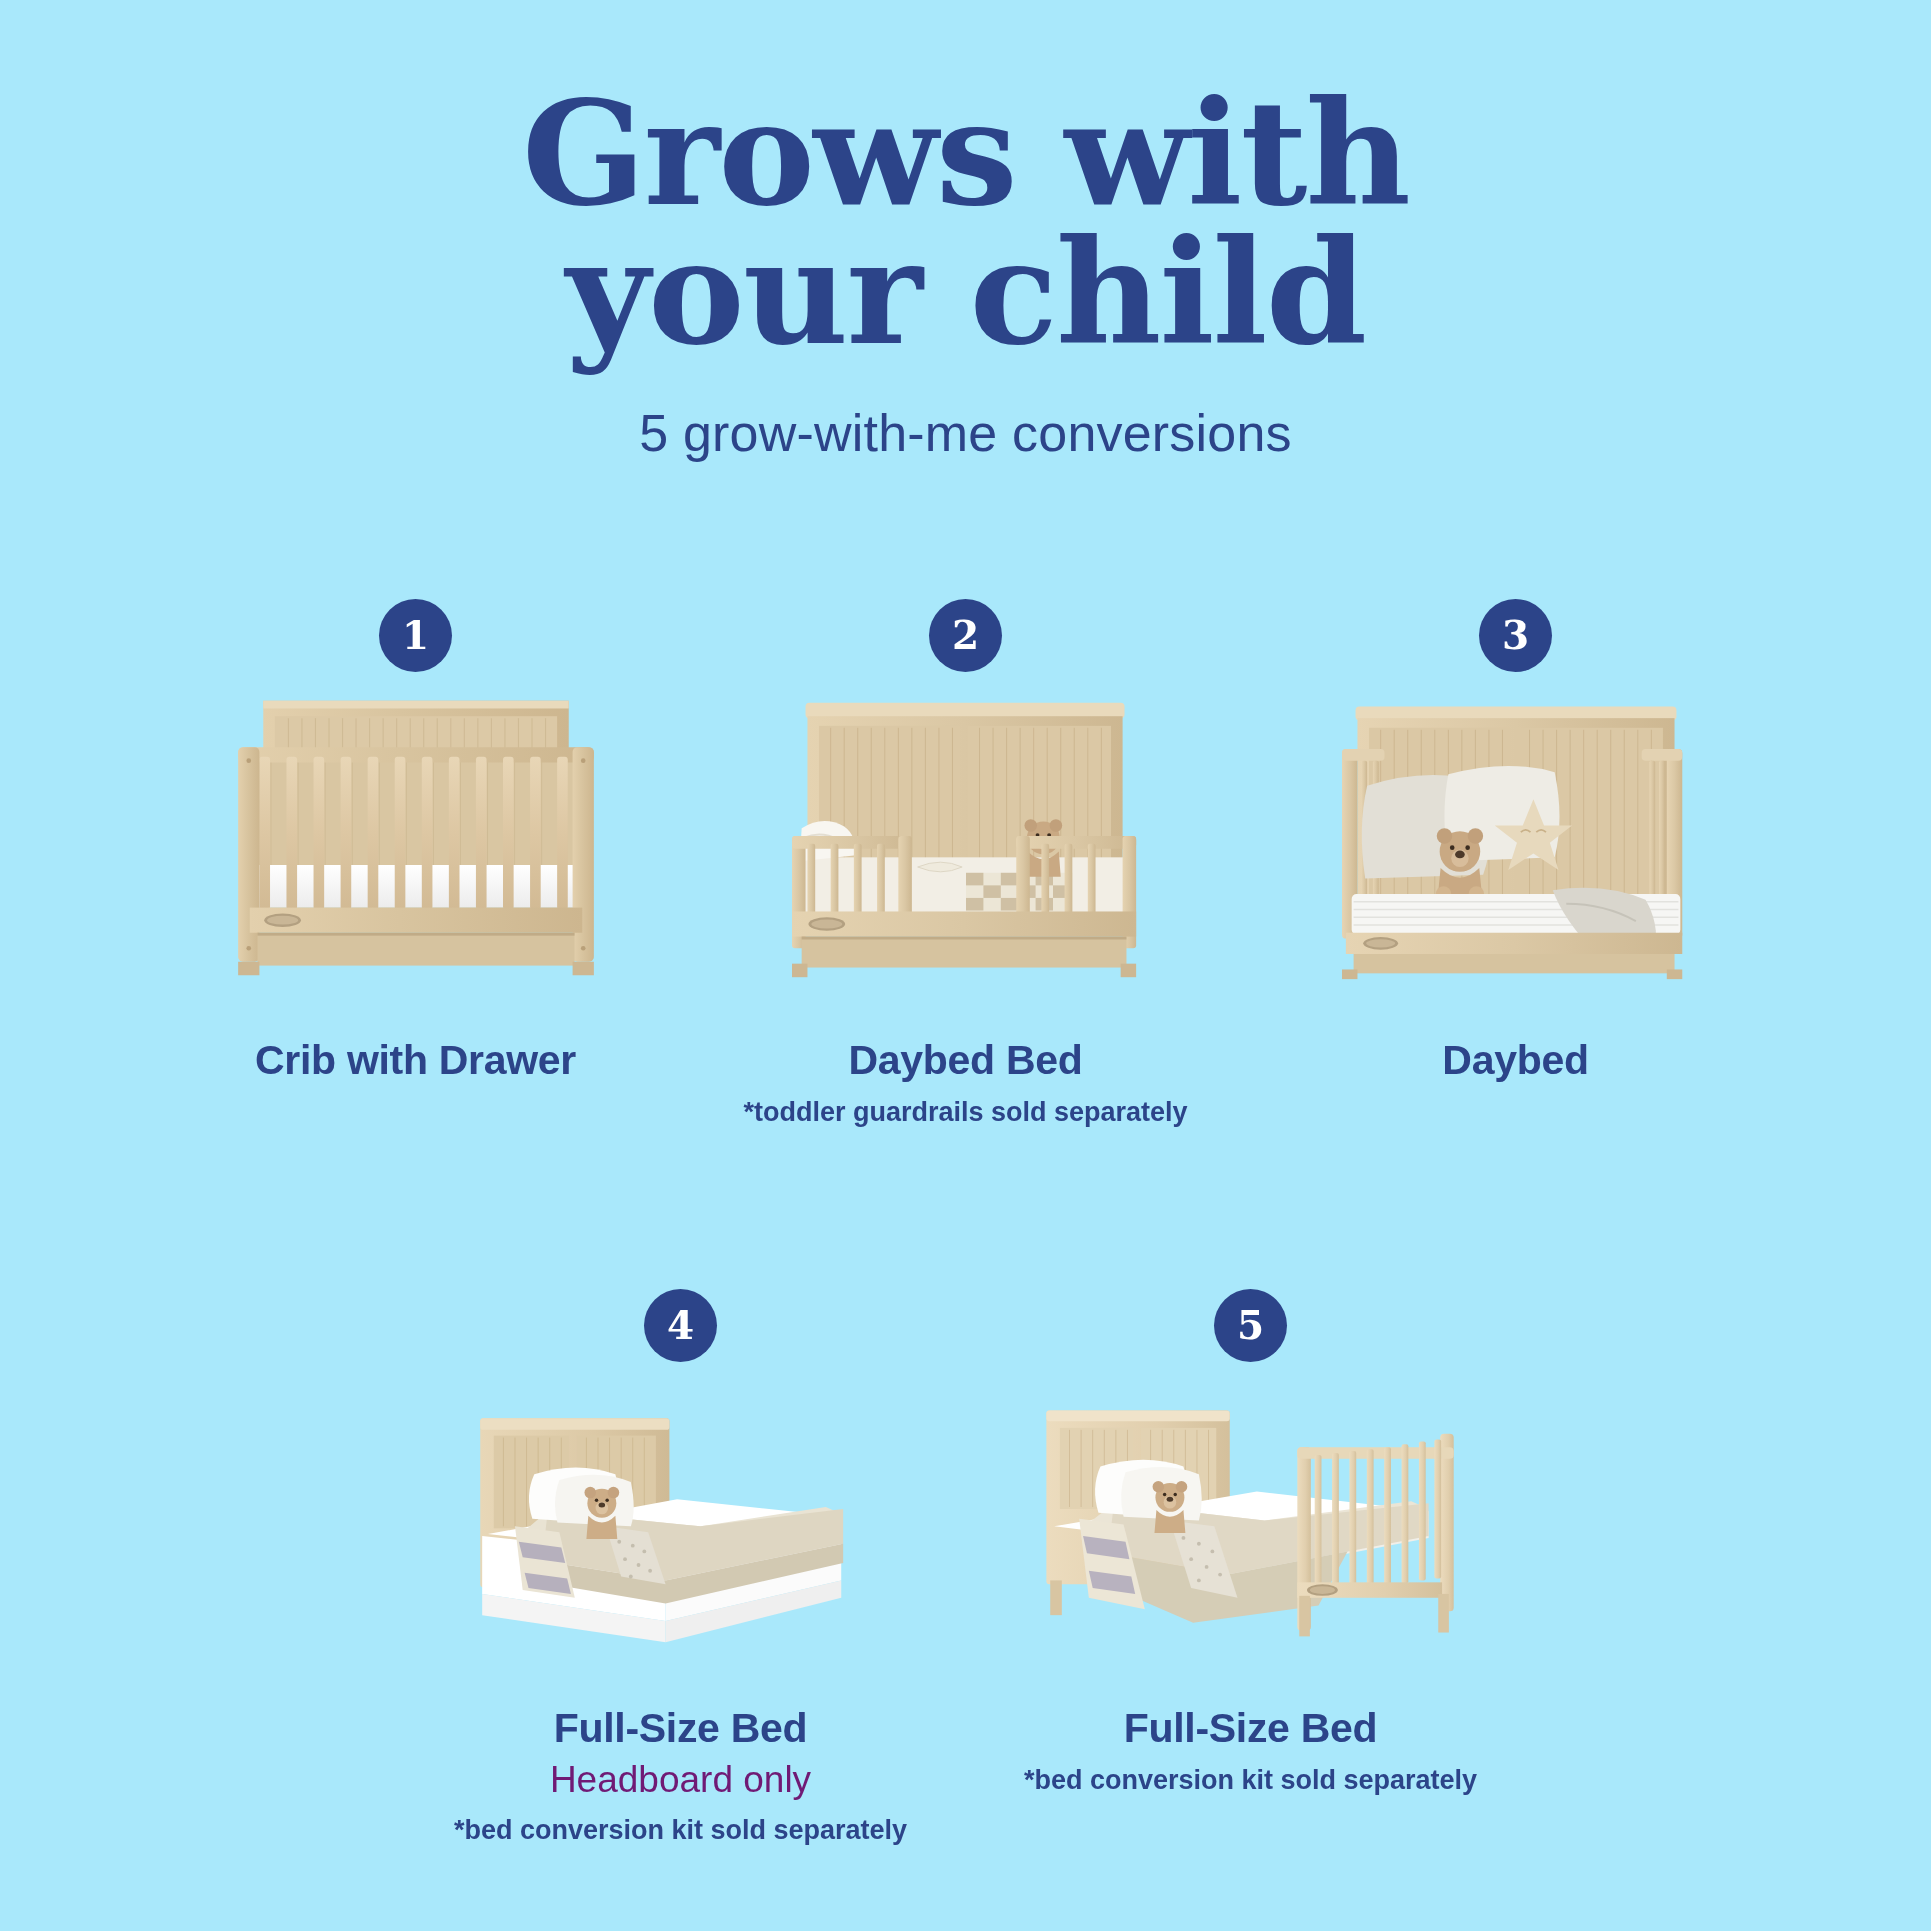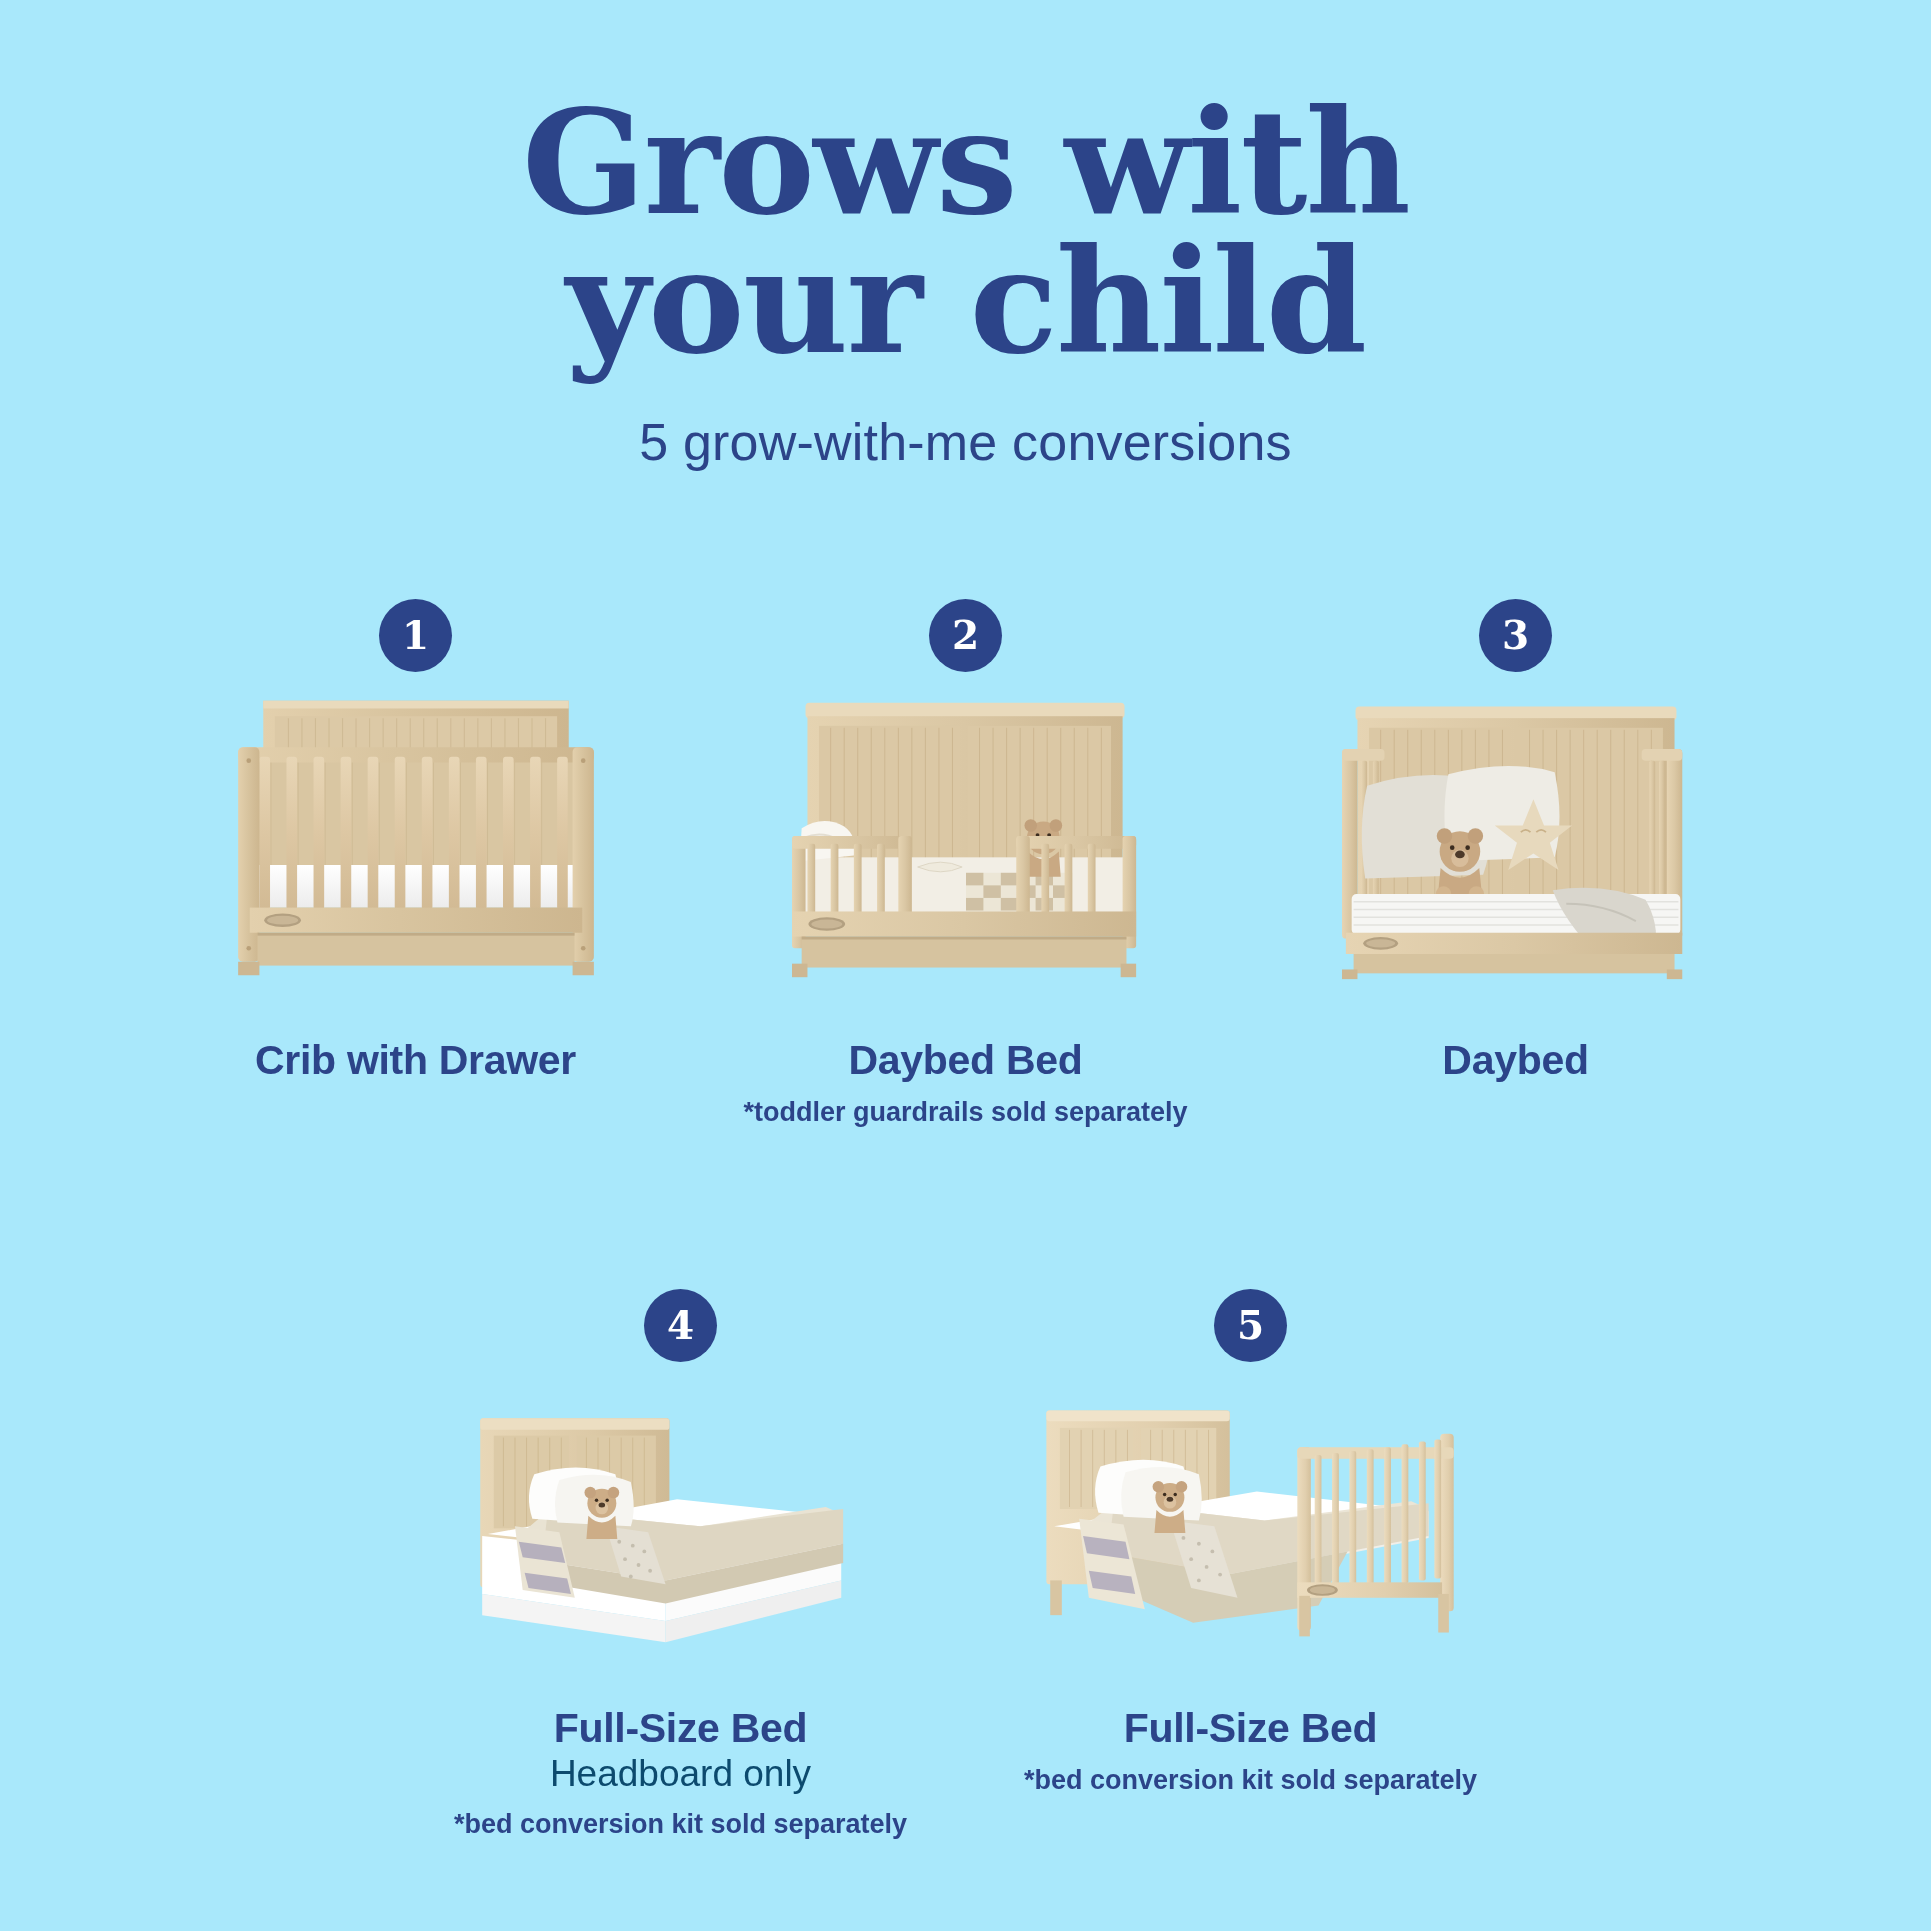--- a/index.html
+++ b/index.html
@@ -18,21 +18,21 @@
   .stage {
     position: relative;
     width: 1931px;
     height: 1931px;
     background: #a9e8fb;
   }
 
   
   .header {
     position: absolute;
-    top: 93px;
+    top: 84px;
     left: 0;
     width: 1931px;
     text-align: center;
   }
   .headline {
     font-family: "DejaVu Serif", serif;
     font-weight: 700;
     font-size: 145px;
     line-height: 0.96;
     letter-spacing: -1.9px;
@@ -108,23 +108,23 @@
     font-weight: 700;
     font-size: 41px;
     color: #2c4489;
     line-height: 1.12;
     letter-spacing: -0.3px;
   }
   .subtitle {
     font-family: "Liberation Sans", sans-serif;
     font-weight: 400;
     font-size: 37px;
-    color: #0c4a6e;
+    color: #701a75;
     line-height: 1.2;
-    margin-top: 0;
+    margin-top: 6px;
   }
   .note {
     font-family: "Liberation Sans", sans-serif;
     font-weight: 700;
     font-size: 27px;
     color: #2c4489;
     line-height: 1.2;
     margin-top: 11.6px;
   }
 </style>

